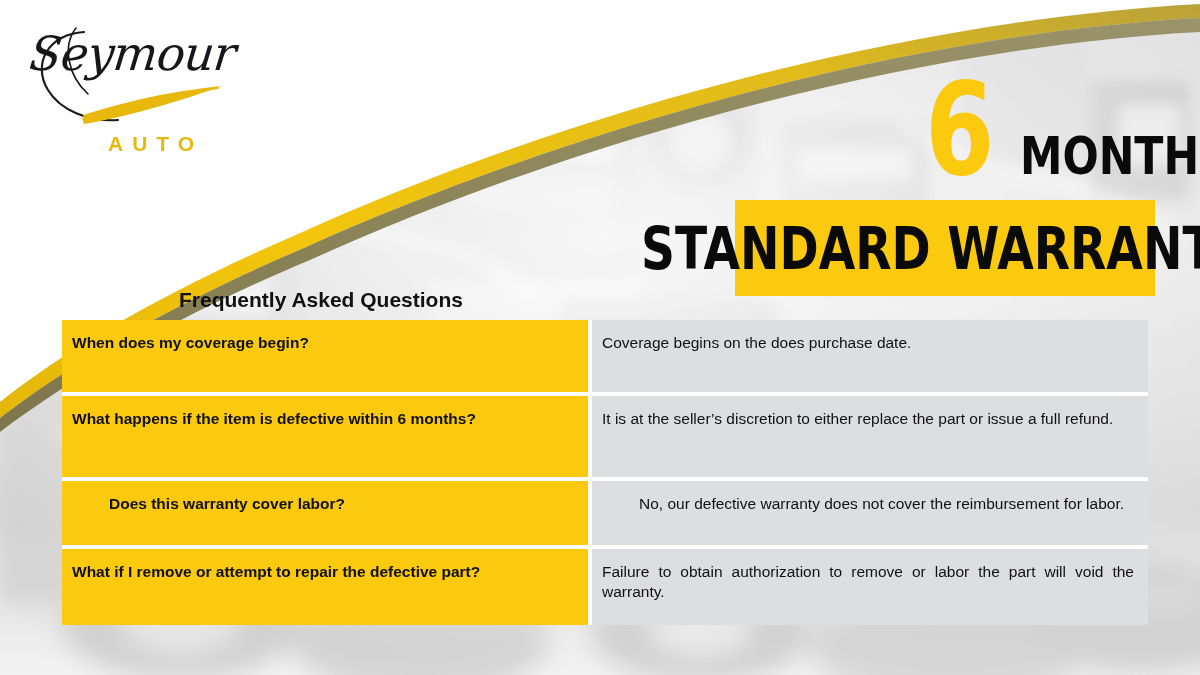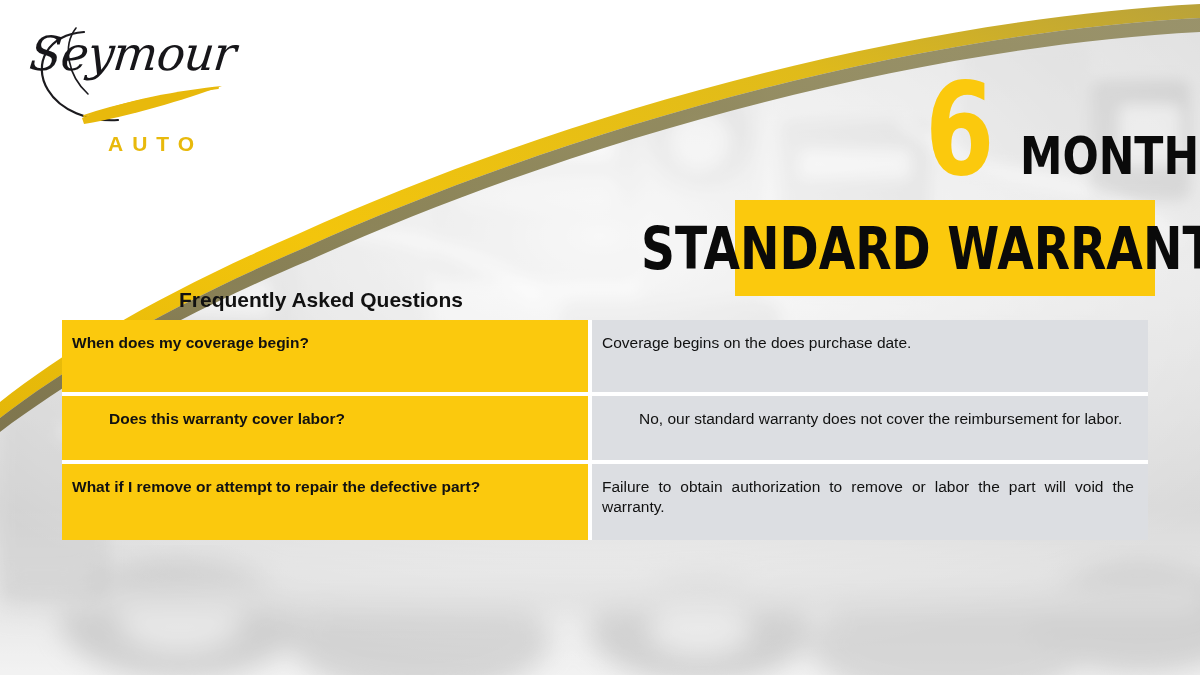--- a/index.html
+++ b/index.html
@@ -302,23 +302,27 @@
   </div>
 
   <div class="faq-heading">Frequently Asked Questions</div>
 
   <table class="faq-table">
     <tbody>
       <tr data-row="0">
         <td class="q-cell">When does my coverage begin?</td>
         <td class="a-cell">Coverage begins on the does purchase date.</td>
       </tr>
+      <tr data-row="1">
+        <td class="q-cell">What happens if the item is defective within 6 months?</td>
+        <td class="a-cell">It is at the seller’s discretion to either replace the part or issue a full refund.</td>
+      </tr>
       <tr data-row="2">
         <td class="q-cell">Does this warranty cover labor?</td>
-        <td class="a-cell">No, our standard warranty does not cover the reimbursement for labor.</td>
+        <td class="a-cell">No, our defective warranty does not cover the reimbursement for labor.</td>
       </tr>
       <tr data-row="3">
         <td class="q-cell">What if I remove or attempt to repair the defective part?</td>
         <td class="a-cell">Failure to obtain authorization to remove or labor the part will void the warranty.</td>
       </tr>
     </tbody>
   </table>
 
 </div>
 

